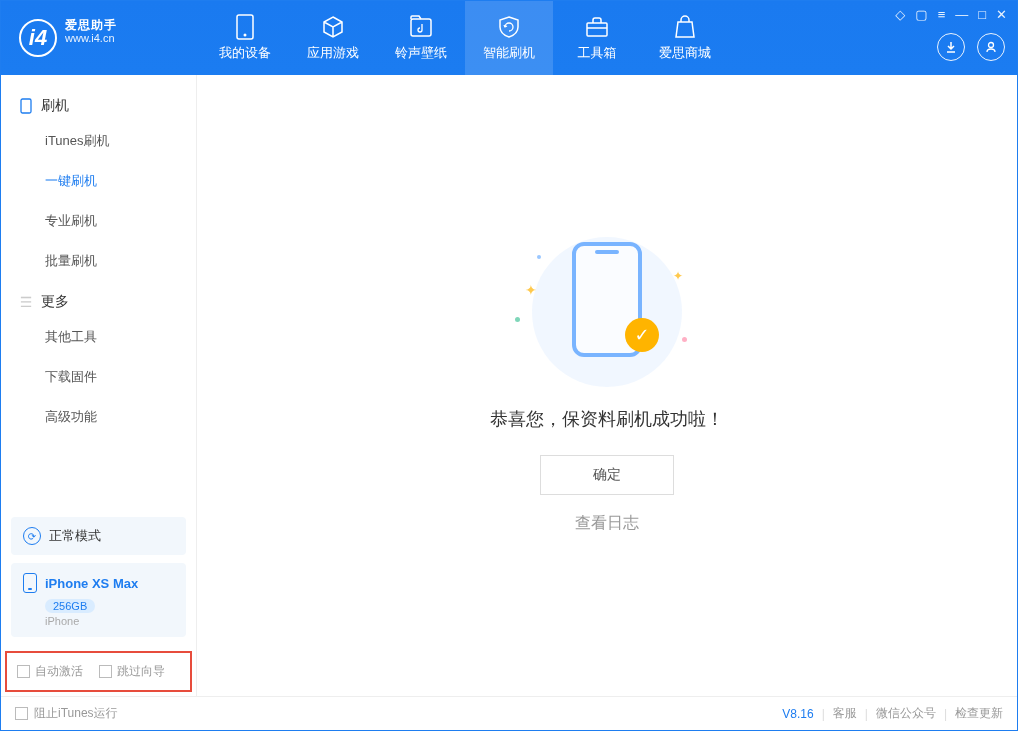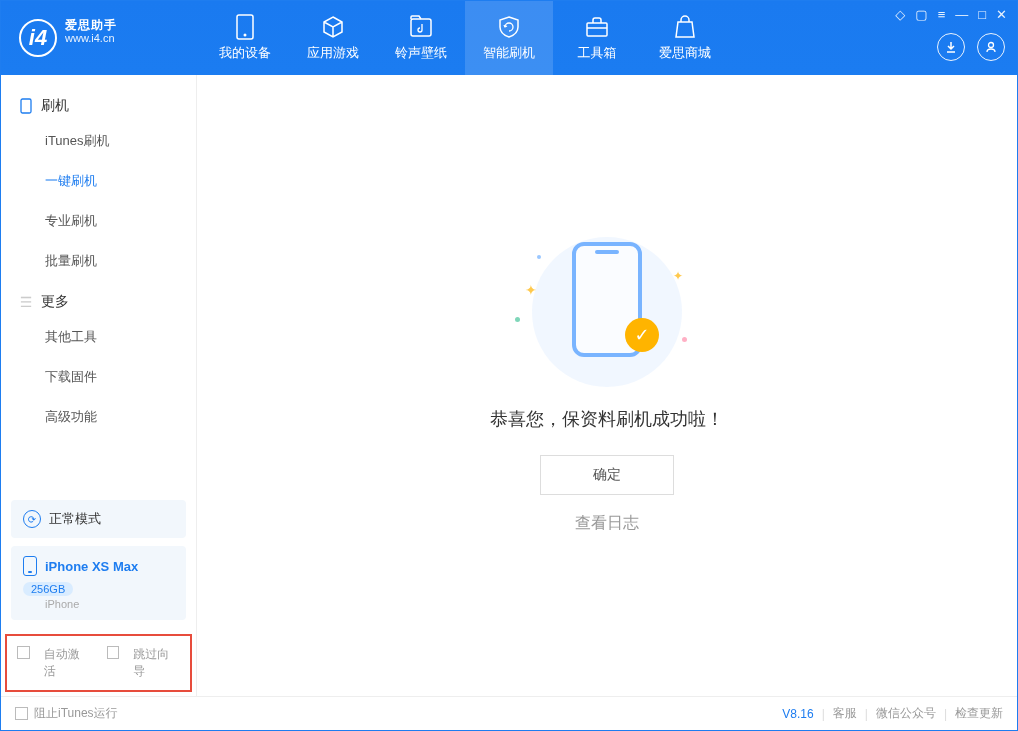--- a/index.html
+++ b/index.html
@@ -27,24 +27,24 @@
 .side-ico { width: 14px; height: 14px; display: inline-flex; align-items: center; justify-content: center; }
 .side-item { padding: 11px 18px 11px 44px; font-size: 13px; color: #555; cursor: pointer; }
 .side-item.active { color: #1e7df0; }
 .side-bottom { padding: 10px; }
 .card { background: #f2f7fc; border-radius: 4px; padding: 10px 12px; margin-bottom: 8px; font-size: 13px; display: flex; align-items: center; gap: 8px; color: #333; cursor: pointer; }
 .card .cicon { width: 18px; height: 18px; border: 1.5px solid #1e7df0; border-radius: 50%; display: flex; align-items: center; justify-content: center; color: #1e7df0; font-size: 10px; }
 .dev-card { background: #f2f7fc; border-radius: 4px; padding: 10px 12px; font-size: 13px; cursor: pointer; }
 .dev-top { display: flex; align-items: center; gap: 8px; color: #1e7df0; font-weight: bold; }
 .dev-top .phone-ico { width: 14px; height: 20px; border: 1.5px solid #1e7df0; border-radius: 3px; position: relative; }
 .dev-top .phone-ico::after { content: ''; position: absolute; bottom: 2px; left: 50%; transform: translateX(-50%); width: 4px; height: 2px; background: #1e7df0; border-radius: 1px; }
-.dev-badge { display: inline-block; background: #d9ecff; color: #1e7df0; border-radius: 10px; padding: 1px 8px; font-size: 11px; margin-top: 6px; }
+.dev-badge { display: inline-block; background: #d9ecff; color: #1e7df0; border-radius: 10px; padding: 1px 8px; font-size: 11px; margin-top: 6px; margin-left: 22px; }
 .dev-sub { font-size: 11px; color: #aaa; margin-left: 22px; margin-top: 2px; }
 .check-row { border: 2px solid #e74c3c; padding: 10px; margin: 4px; display: flex; gap: 16px; font-size: 12px; color: #999; }
-.chk { display: flex; align-items: flex-start; gap: 14px; cursor: pointer; }
+.chk { display: flex; align-items: center; gap: 5px; cursor: pointer; }
 .chk-box { width: 13px; height: 13px; border: 1px solid #bbb; }
 .main { flex: 1; display: flex; flex-direction: column; align-items: center; justify-content: center; }
 .success-img { width: 200px; height: 150px; position: relative; margin-bottom: 20px; }
 .bg-circle { position: absolute; width: 150px; height: 150px; background: #e8f2ff; border-radius: 50%; left: 25px; opacity: .6; }
 .phone-big { position: absolute; width: 70px; height: 115px; background: #fafcff; border: 4px solid #79b4ff; border-radius: 12px; left: 65px; top: 5px; }
 .phone-big::before { content: ''; position: absolute; top: 4px; left: 50%; transform: translateX(-50%); width: 24px; height: 4px; background: #79b4ff; border-radius: 2px; }
 .check-badge { position: absolute; width: 34px; height: 34px; background: #ffb400; border-radius: 50%; display: flex; align-items: center; justify-content: center; color: #fff; font-size: 18px; right: 48px; bottom: 35px; }
 .sparkle { position: absolute; color: #ffc94d; }
 .sp1 { left: 18px; top: 45px; font-size: 14px; }
 .sp2 { right: 24px; top: 32px; font-size: 12px; }

